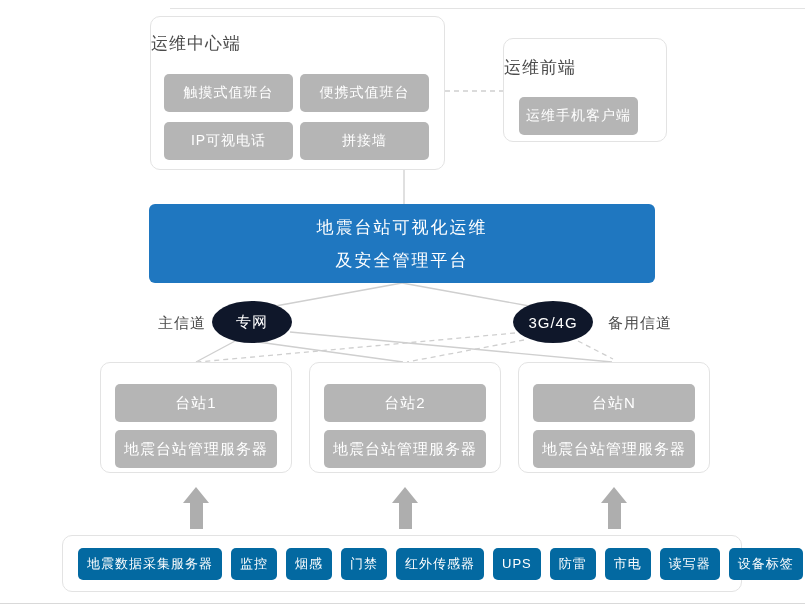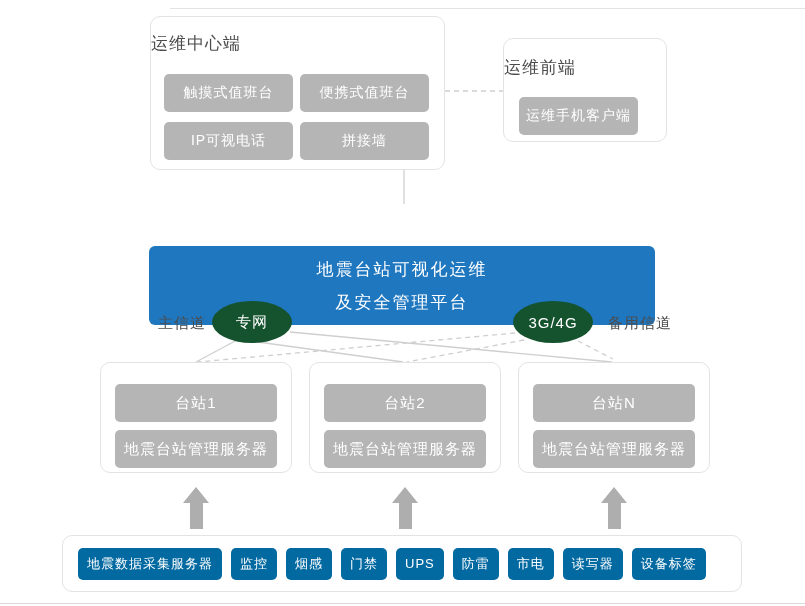--- a/index.html
+++ b/index.html
@@ -21,21 +21,21 @@
     background:#b5b5b5;color:#ffffff;border-radius:5px;
     display:flex;align-items:center;justify-content:center;
     font-size:14px;letter-spacing:1px;box-sizing:border-box;margin-top:6px;
   }
   .platform{
     background:#1f77c0;border-radius:6px;color:#ffffff;
     display:flex;flex-direction:column;align-items:center;justify-content:center;
     font-size:17px;letter-spacing:2px;line-height:33px;z-index:2;
   }
   .ellipse{
-    background:#14532d;border-radius:50%;color:#ffffff;
+    background:#0f172a;border-radius:50%;color:#ffffff;
     display:flex;align-items:center;justify-content:center;
     font-size:15px;letter-spacing:1px;z-index:2;
   }
   .chan-label{color:#4c4c4c;font-size:15px;letter-spacing:1px;z-index:2;}
   .station{left-padding:0;}
   .station .gbtn{position:absolute;left:14px;right:14px;height:38px;font-size:15px;}
   .arrow{width:26px;height:42px;z-index:1;display:flex;flex-direction:column;align-items:center;}
   .arrow .head{
     width:0;height:0;border-left:13px solid transparent;border-right:13px solid transparent;
     border-bottom:16px solid #aeaeae;
@@ -83,21 +83,21 @@
   <div class="abs gbtn" style="left:149px;top:51px;width:129px;height:38px;">便携式值班台</div>
   <div class="abs gbtn" style="left:13px;top:99px;width:129px;height:38px;">IP可视电话</div>
   <div class="abs gbtn" style="left:149px;top:99px;width:129px;height:38px;">拼接墙</div>
 </div>
 
 <div class="abs panel" style="left:503px;top:38px;width:164px;height:104px;">
   <div class="panel-title" style="margin-top:17px;">运维前端</div>
   <div class="abs gbtn" style="left:15px;top:52px;width:119px;height:38px;">运维手机客户端</div>
 </div>
 
-<div class="abs platform" style="left:149px;top:204px;width:506px;height:79px;margin-top:42px;">
+<div class="abs platform" style="left:149px;top:204px;width:506px;height:79px;">
   <div>地震台站可视化运维</div>
   <div>及安全管理平台</div>
 </div>
 
 <div class="abs chan-label" style="left:158px;top:314px;">主信道</div>
 <div class="abs ellipse" style="left:212px;top:301px;width:80px;height:42px;">专网</div>
 <div class="abs ellipse" style="left:513px;top:301px;width:80px;height:42px;">3G/4G</div>
 <div class="abs chan-label" style="left:608px;top:314px;">备用信道</div>
 
 <div class="abs panel station" style="left:100px;top:362px;width:192px;height:111px;">
@@ -124,18 +124,19 @@
 <div class="abs arrow" style="left:601px;top:487px;">
   <div class="head"></div>
     <div class="shaft"></div>
 </div>
 
 <div class="abs panel devices" style="left:62px;top:535px;width:680px;height:57px;">
   <div class="obtn">地震数据采集服务器</div>
   <div class="obtn">监控</div>
   <div class="obtn">烟感</div>
   <div class="obtn">门禁</div>
+  <div class="obtn">红外传感器</div>
   <div class="obtn">UPS</div>
   <div class="obtn">防雷</div>
   <div class="obtn">市电</div>
   <div class="obtn">读写器</div>
   <div class="obtn">设备标签</div>
 </div>
 
 </body></html>

